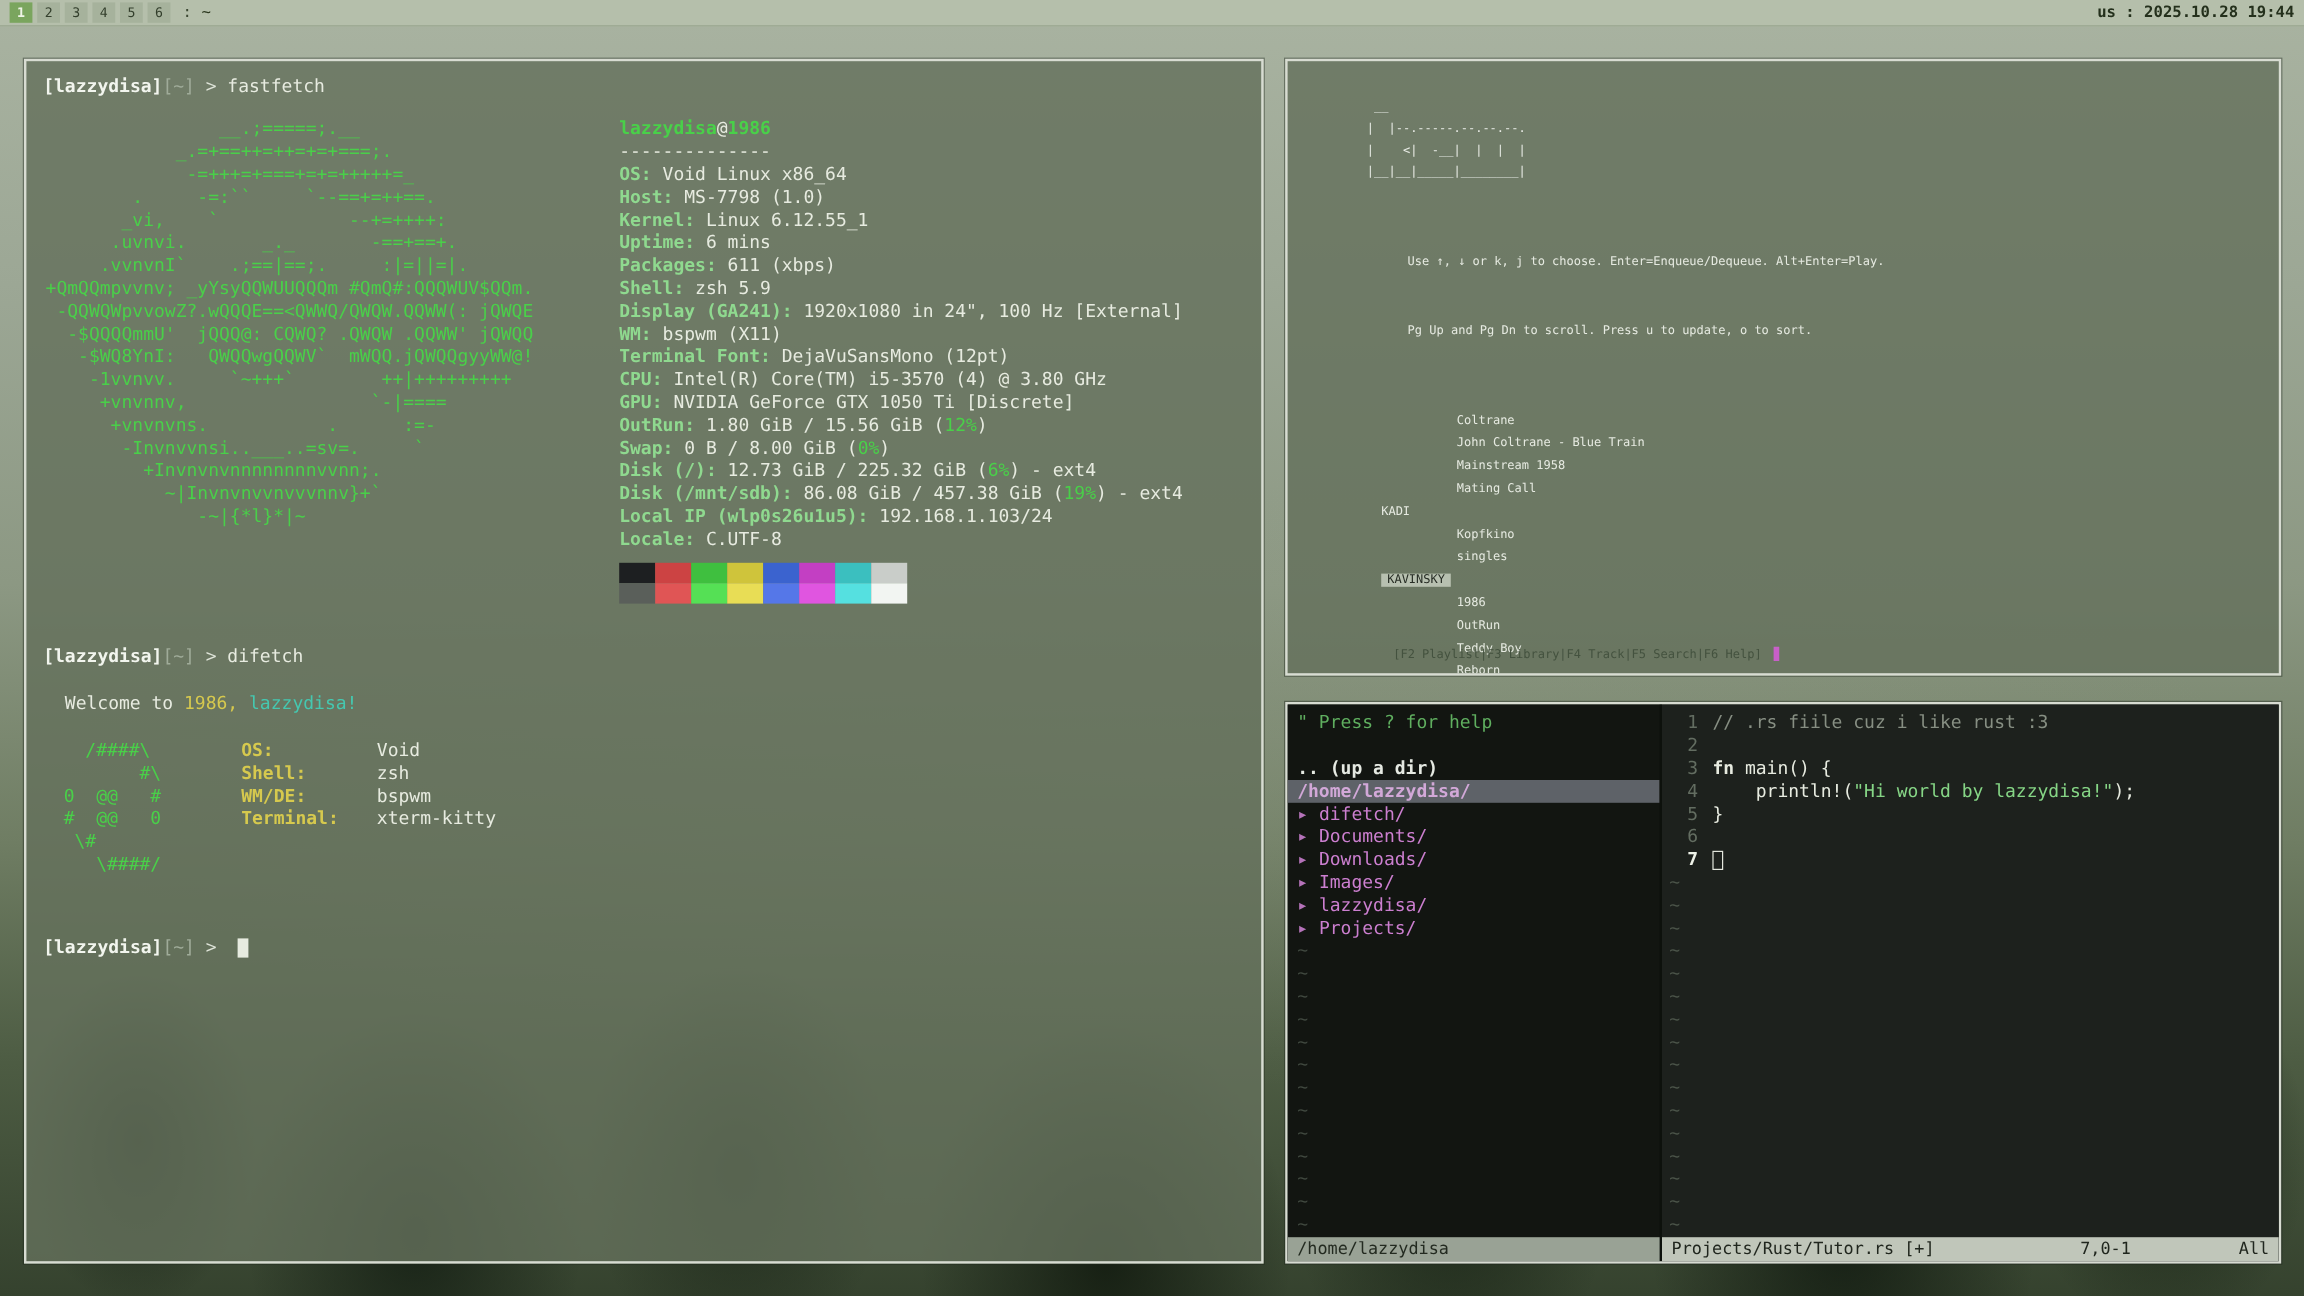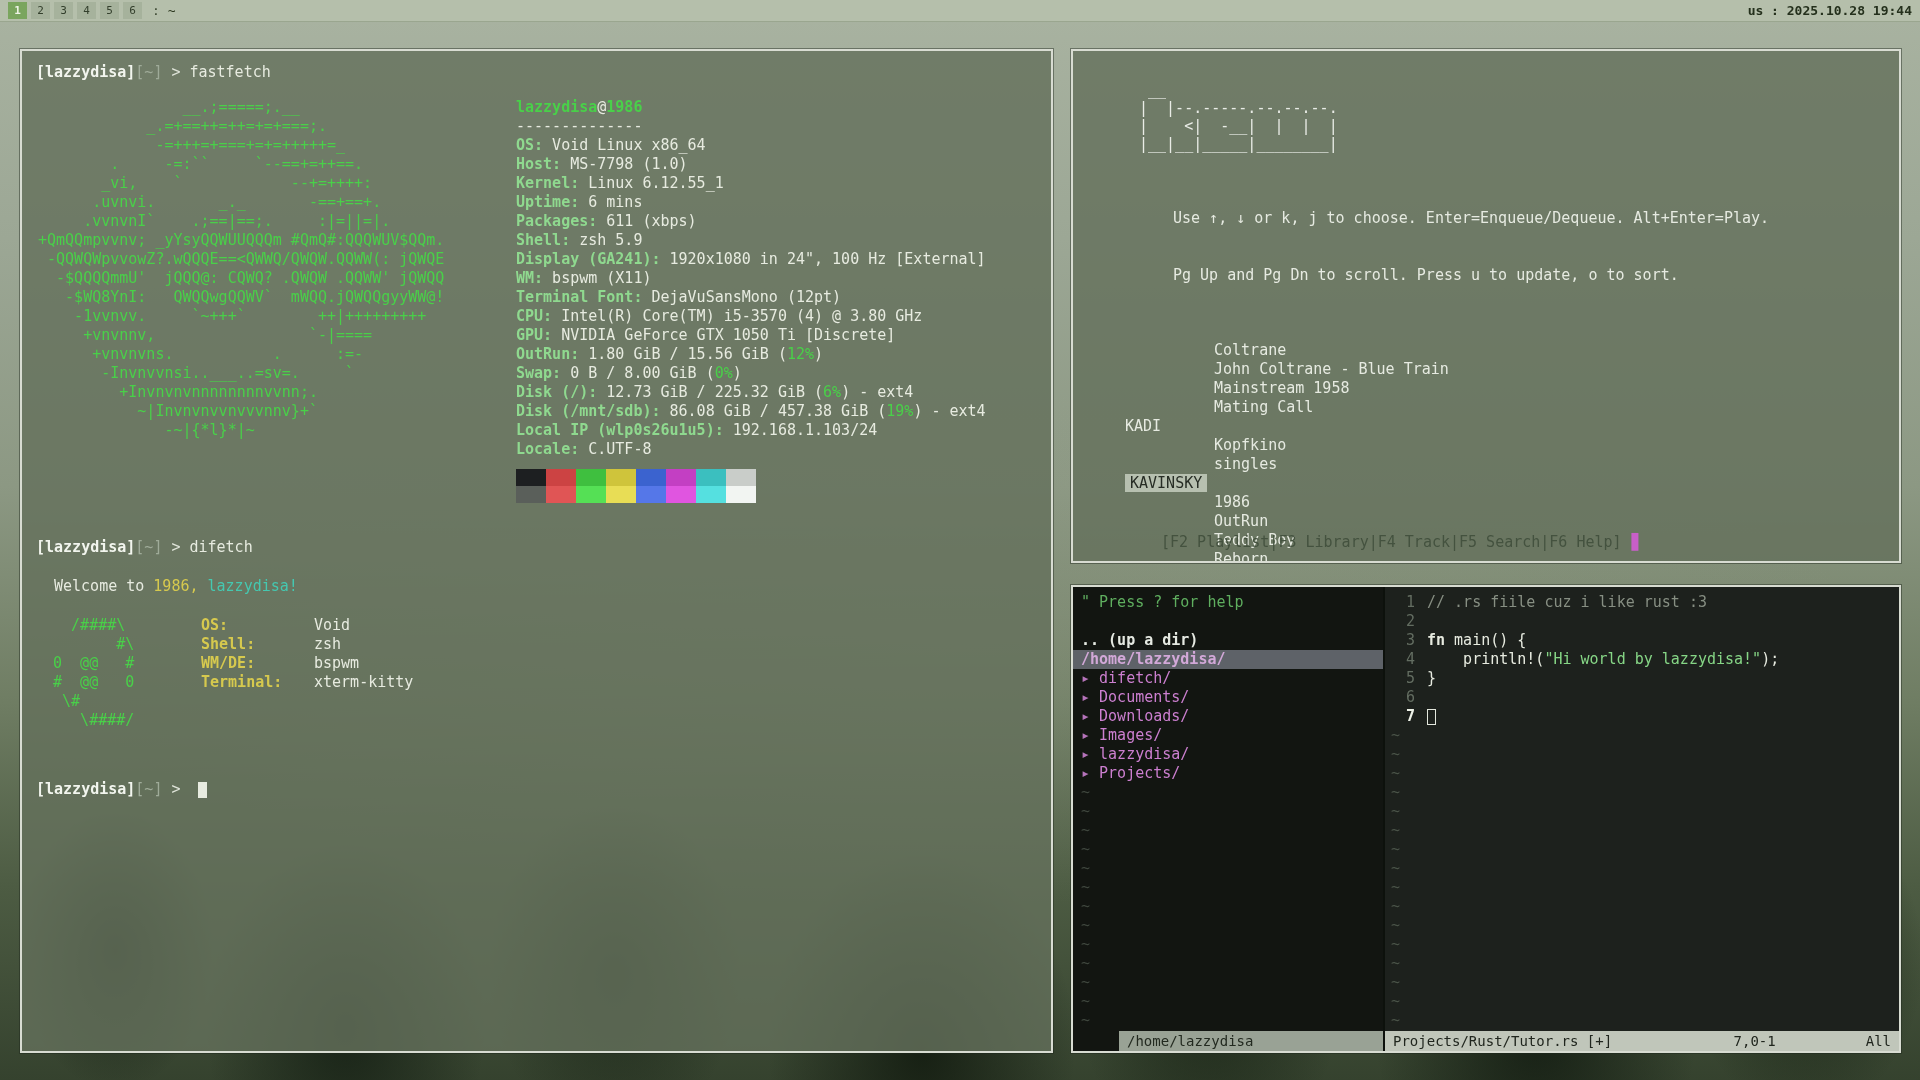--- a/index.html
+++ b/index.html
@@ -75,27 +75,27 @@
   .d-info { position: absolute; left: 165px; top: 0; }
   .d-row { line-height: 19px; white-space: pre; }
   .d-label { display: inline-block; width: 113px; color: #d6c94e; font-weight: bold; }
   .d-value { color: #e7ebe0; }
   .final-prompt { margin-top: 46px; }
 
   
   .music-window {
     left: 1071px; top: 49px; width: 830px; height: 514px;
     background: rgba(100,112,92,.82);
-    font-size: 15px; color: #e6eae1;
+    font-size: 10px; color: #e6eae1;
   }
   .kew-logo { margin: 30px 0 0 66px; color: #e9ece6; line-height: 18px; font-family: inherit; }
   .kew-help { margin: 18px 0 0 100px; line-height: 19px; white-space: pre; }
   .kew-list { margin-top: 18px; }
   .kew-row { height: 19px; line-height: 19px; white-space: pre; }
-  .kew-row.ind1 { padding-left: 52px; }
+  .kew-row.ind1 { padding-left: 78px; }
   .kew-row.ind2 { padding-left: 141px; }
   .kew-item.selected { background: #b7c0b0; color: #272d25; padding: 0 5px; }
   .kew-footer { position: absolute; bottom: 10px; left: 88px; color: #44523f; display: flex; gap: 10px; align-items: flex-start; }
   .kew-indicator { color: #c85fc8; }
 
   
   .vim-window {
     left: 1071px; top: 585px; width: 830px; height: 468px;
     display: flex; font-size: 15px;
     background: rgba(22,26,21,.93);
@@ -106,21 +106,21 @@
   }
   .tree-lines { flex: 1; overflow: hidden; padding: 6px 8px 0 8px; }
   .tree-line { height: 19px; line-height: 19px; white-space: pre; color: #e5e9e2; }
   .tree-cmt { color: #5fae5f; }
   .tree-updir { font-weight: bold; color: #e5e9e2; }
   .tree-root { background: #5e6268; color: #d2a8d8; font-weight: bold; margin: 0 -8px; padding: 0 8px; }
   .tree-dir { color: #cc7fd0; font-weight: normal; }
   .tree-arrow { color: #b573ba; }
   .tree-tilde { color: #3f473e; }
   .statusline { height: 20px; line-height: 20px; padding: 0 8px; font-size: 14px; white-space: pre; }
-  .tree-status { background: #99a295; color: #232a20; margin-left: 46px; }
+  .tree-status { background: #99a295; color: #232a20; }
 
   .code-pane { flex: 1; background: rgba(30,34,29,.95); display: flex; flex-direction: column; }
   .code-lines { flex: 1; overflow: hidden; padding-top: 6px; }
   .code-line { height: 19px; line-height: 19px; white-space: pre; color: #e7ebe0; }
   .lnum { display: inline-block; width: 30px; margin-right: 12px; text-align: right; color: #636d61; }
   .lnum.cur { color: #eef2e8; font-weight: bold; }
   .seg-cmt { color: #878f83; }
   .seg-kw { color: #e7ebe0; font-weight: bold; }
   .seg-pln { color: #e7ebe0; }
   .seg-str { color: #86d686; }

